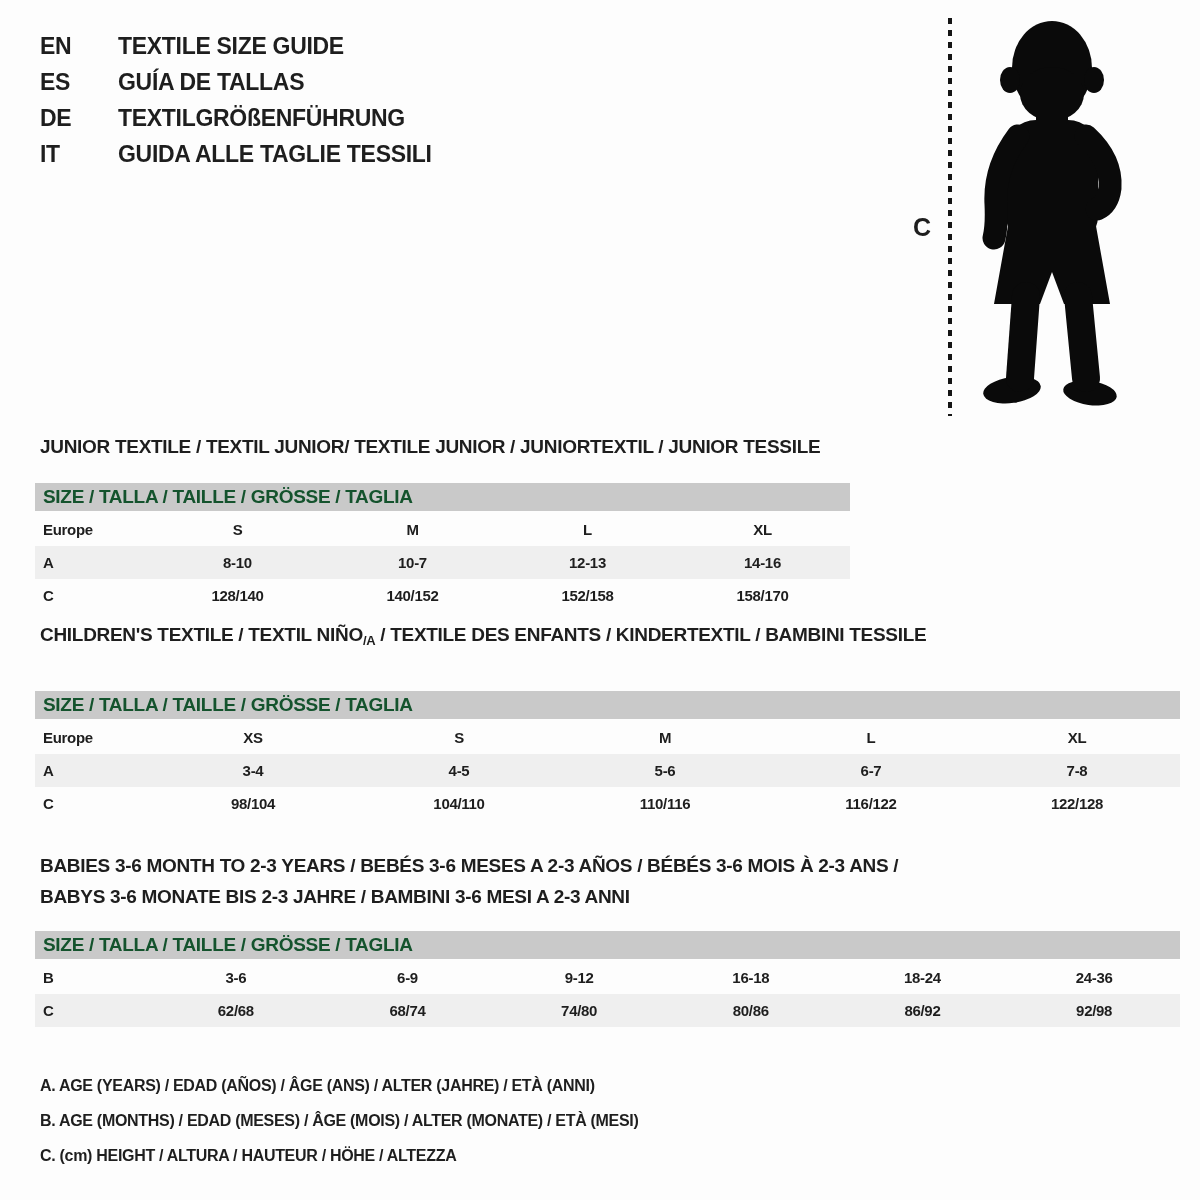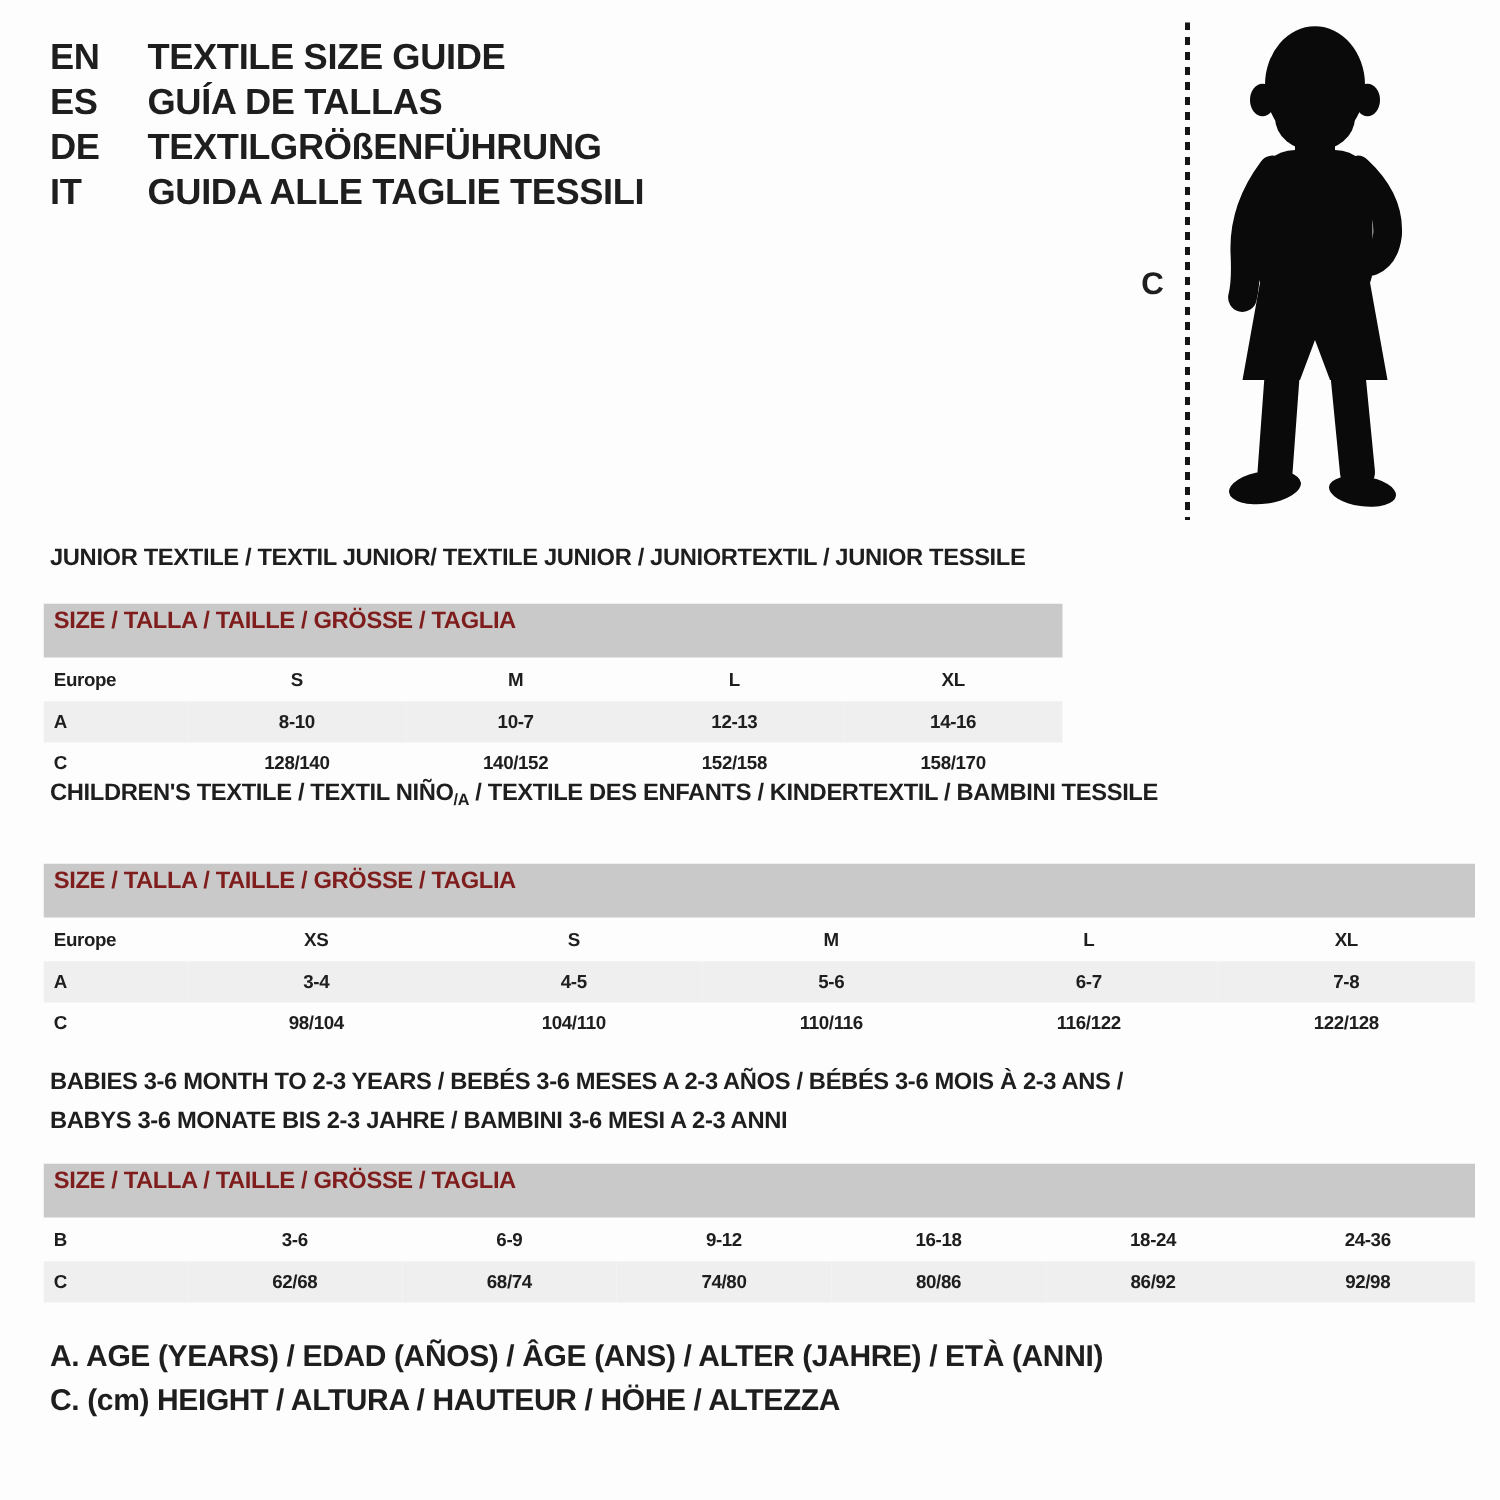--- a/index.html
+++ b/index.html
@@ -21,21 +21,21 @@
   }
   
   .lang-header {
     position: absolute;
     left: 40px;
     top: 28px;
   }
   .lang-row {
     height: 36px;
     line-height: 36px;
-    font-size: 29px;
+    font-size: 23px;
     font-weight: 700;
     letter-spacing: -0.3px;
     white-space: nowrap;
     font-stretch: condensed;
   }
   .lang-code {
     display: inline-block;
     width: 78px;
   }
   
@@ -76,24 +76,24 @@
   }
   #junior-heading { top: 436px; }
   #children-heading { top: 624px; }
   #babies-heading { top: 850px; line-height: 31px; }
   
   .size-table { position: absolute; left: 35px; }
   #junior-table { top: 483px; width: 815px; }
   #children-table { top: 691px; width: 1145px; }
   #babies-table { top: 931px; width: 1145px; }
   .size-bar {
-    height: 43px;
+    height: 28px;
     line-height: 28px;
     background: #c9c9c9;
-    color: #7f1d1d;
+    color: #14532d;
     font-size: 19px;
     font-weight: 700;
     letter-spacing: -0.3px;
     padding-left: 8px;
     margin-bottom: 2px;
     font-stretch: condensed;
   }
   table {
     width: 100%;
     border-collapse: collapse;
@@ -115,21 +115,21 @@
   tr.shaded { background: #efefef; }
   
   .legend {
     position: absolute;
     left: 40px;
     top: 1068px;
   }
   .legend-line {
     height: 35px;
     line-height: 35px;
-    font-size: 24px;
+    font-size: 16px;
     font-weight: 700;
     letter-spacing: -0.3px;
     white-space: nowrap;
     font-stretch: condensed;
   }
 </style>
 </head>
 <body>
 
 <div class="page">
@@ -263,16 +263,17 @@
         <td>80/86</td>
         <td>86/92</td>
         <td>92/98</td>
       </tr>
     </tbody>
       </table>
   </div>
 
   <div class="legend">
     <div class="legend-line">A. AGE (YEARS) / EDAD (AÑOS) / ÂGE (ANS) / ALTER (JAHRE) / ETÀ (ANNI)</div>
+    <div class="legend-line">B. AGE (MONTHS) / EDAD (MESES) / ÂGE (MOIS) / ALTER (MONATE) / ETÀ (MESI)</div>
     <div class="legend-line">C. (cm) HEIGHT / ALTURA / HAUTEUR / HÖHE / ALTEZZA</div>
   </div>
 
 </div>
 
 </body></html>

